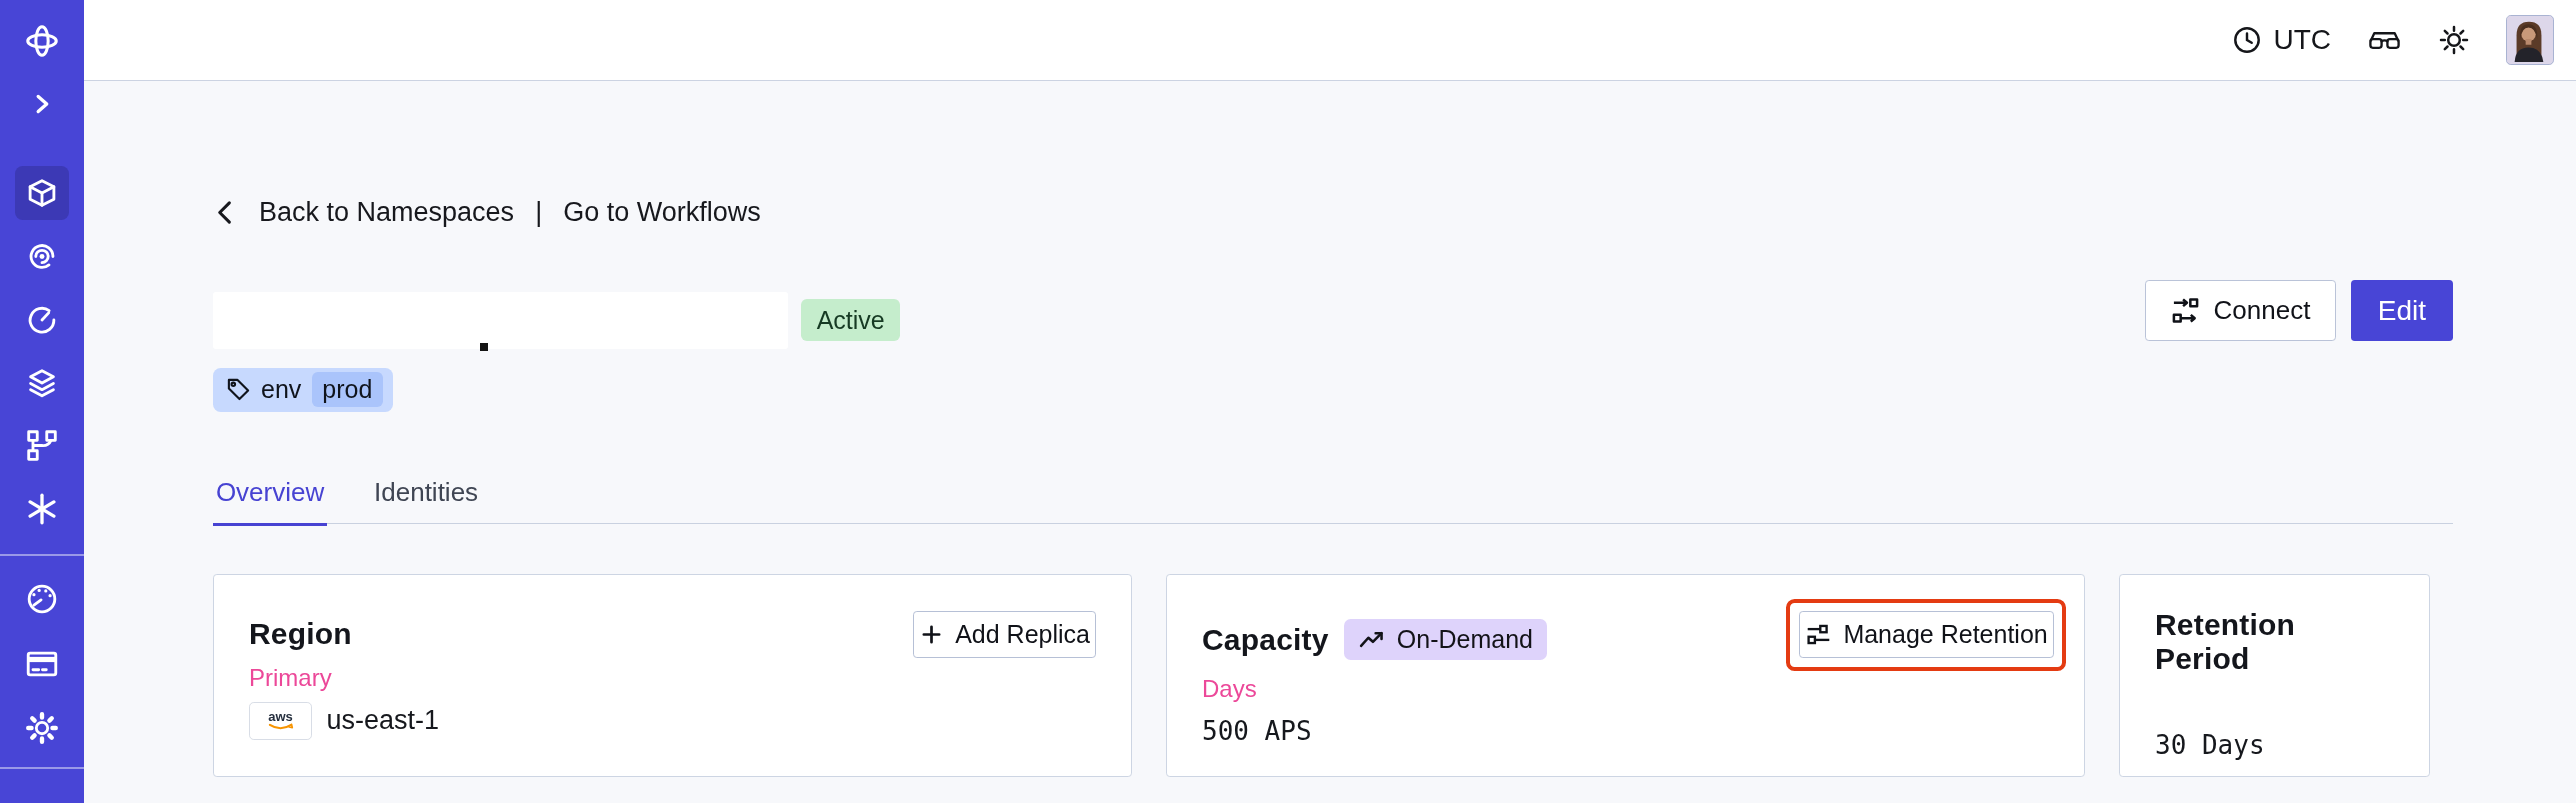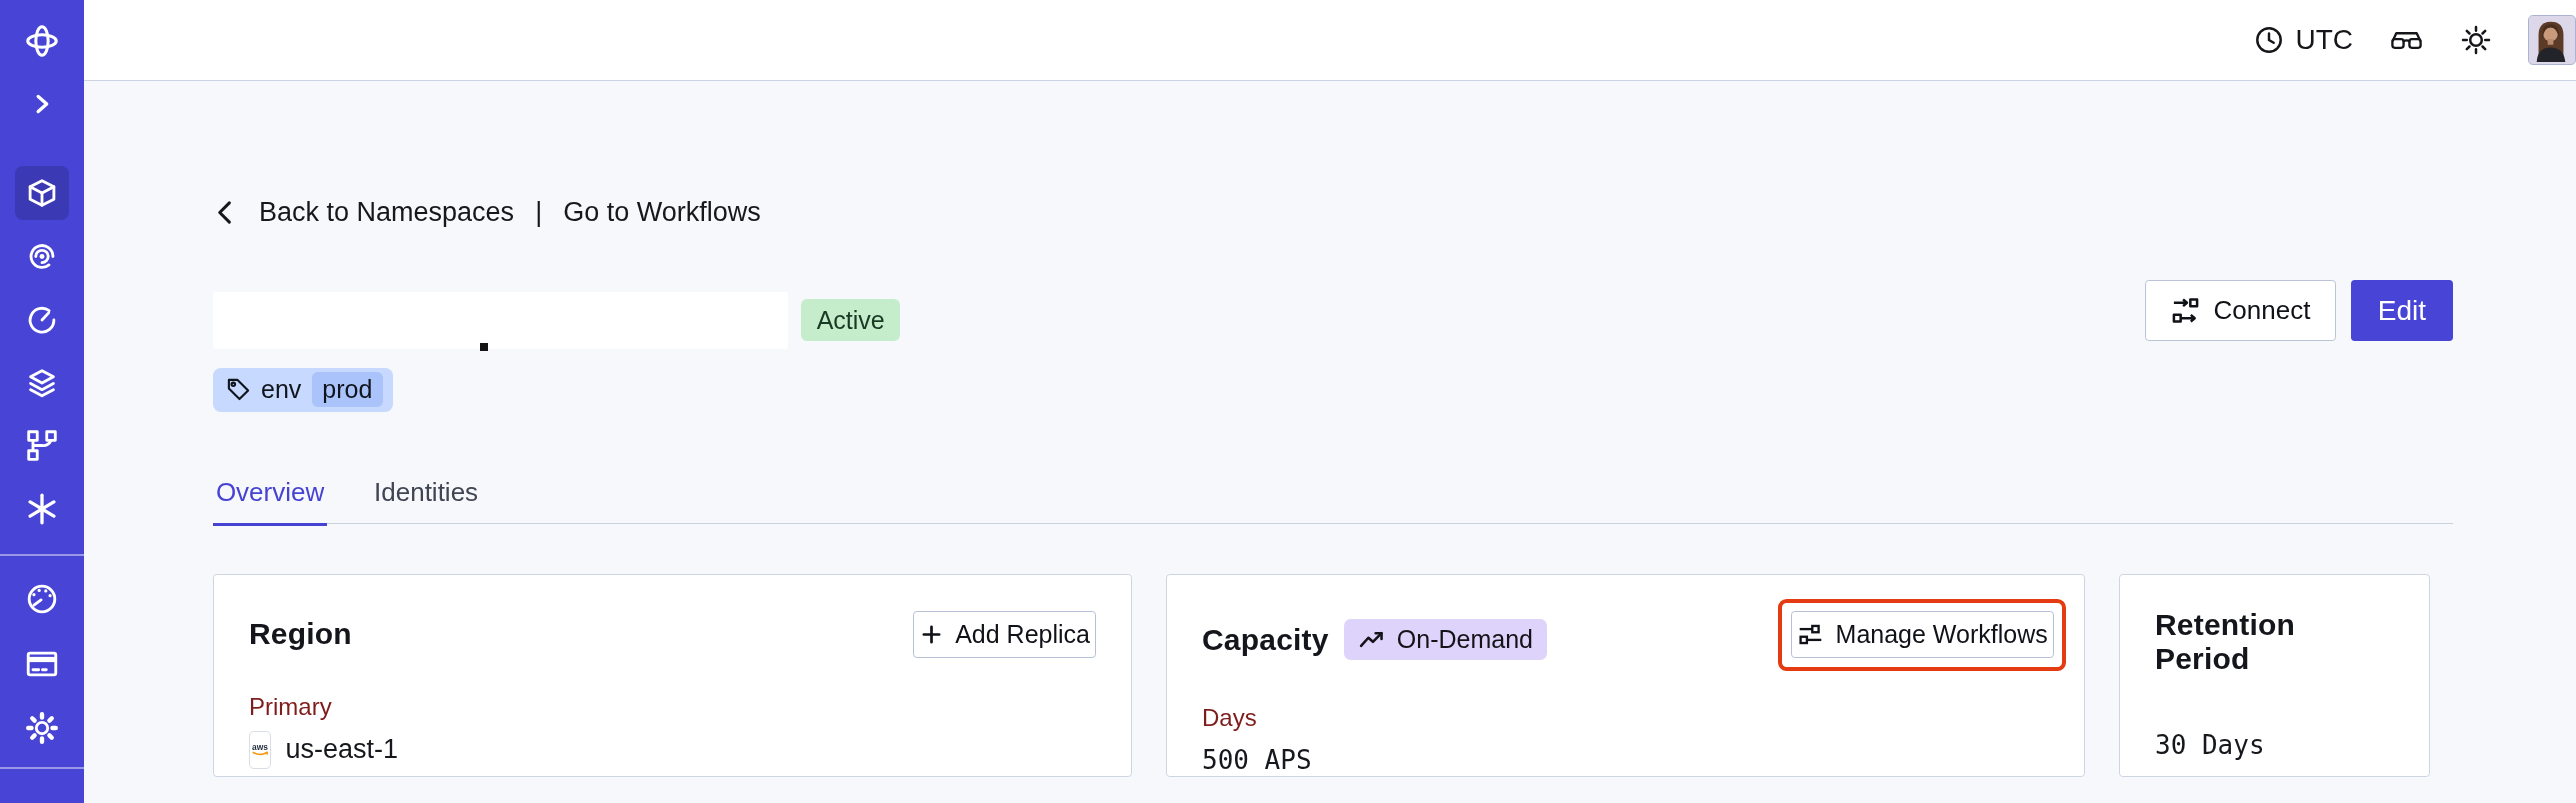--- a/index.html
+++ b/index.html
@@ -12,21 +12,21 @@
   
   .sidebar{position:absolute;left:0;top:0;width:84px;height:804px;background:#4845d6;z-index:5;}
   .snav{position:absolute;left:42px;width:54px;height:54px;margin-left:-27px;
         display:flex;align-items:center;justify-content:center;border-radius:7.7px;cursor:pointer;}
   .snav.active{background:#3c39b5;}
   .sdivider{position:absolute;left:0;right:0;height:1.9px;background:rgba(255,255,255,0.45);}
   .snav svg{display:block;}
   
   .topbar{position:absolute;left:84px;top:0;right:0;height:81px;background:#ffffff;
           border-bottom:1.9px solid #ccd3e2;display:flex;align-items:center;
-          justify-content:flex-end;gap:36px;box-sizing:border-box;z-index:4;}
+          justify-content:flex-end;gap:36px;padding-right:22px;box-sizing:border-box;z-index:4;}
   .tz-btn{display:flex;align-items:center;gap:11.5px;font-size:28px;color:#15161a;cursor:pointer;}
   .icon-btn{display:flex;align-items:center;justify-content:center;cursor:pointer;}
   .avatar{width:48px;height:50px;border:1.9px solid #a9b3d2;border-radius:4.8px;overflow:hidden;
           background:#ddd7ea;cursor:pointer;box-sizing:border-box;}
   
   .main{position:absolute;left:84px;top:82px;right:0;bottom:0;
         padding:0 123px 0 129px;box-sizing:border-box;}
   .breadcrumb{margin-top:115px;display:flex;align-items:center;gap:21px;
               font-size:27px;color:#17181d;}
   .breadcrumb .crumb{cursor:pointer;}
@@ -61,27 +61,27 @@
   .card-head{display:flex;align-items:center;justify-content:space-between;min-height:52px;}
   .card-head-left{display:flex;align-items:center;gap:15.3px;}
   .card-title{font-size:30px;font-weight:700;color:#14161c;letter-spacing:0.2px;}
   .btn-sm{display:inline-flex;align-items:center;gap:11.5px;height:47px;font-size:25px;
           background:#fff;border:1.9px solid #b6c0d6;border-radius:3.8px;color:#101218;
           padding:0 5px;cursor:pointer;box-sizing:border-box;}
   .pill{display:inline-flex;align-items:center;gap:10.5px;background:#ded3fb;color:#131318;
         font-size:25px;line-height:1;padding:7.7px 14.4px;border-radius:6.7px;}
   .red-wrap{border:4.8px solid #e43b12;border-radius:8.6px;padding:8.6px;
             margin:-9.6px -17.3px 0 0;display:inline-flex;}
-  .field-label{margin-top:33px;font-size:24px;color:#7f1d1d;line-height:28px;}
+  .field-label{margin-top:4px;font-size:24px;color:#ec4899;line-height:28px;}
   .value-row{margin-top:9.6px;display:flex;align-items:center;gap:14.4px;
              font-size:27px;color:#16181d;}
   .mono-value{font-family:"DejaVu Sans Mono",monospace;font-size:26px;color:#16181d;}
   .cap-value{margin-top:13.4px;}
   .ret-value{margin-top:54px;}
-  .aws-badge{width:22px;height:38px;background:#fff;border:1.9px solid #d8dde6;border-radius:4.8px;
+  .aws-badge{width:63px;height:38px;background:#fff;border:1.9px solid #d8dde6;border-radius:4.8px;
              display:flex;align-items:center;justify-content:center;box-sizing:border-box;}
 </style>
 </head>
 <body>
 
 <aside class="sidebar">
   <div class="snav" style="top:14.4px">
     <svg width="38" height="38" viewBox="0 0 40 40" fill="none" stroke="#fff" stroke-width="3.2">
       <ellipse cx="20" cy="20" rx="15" ry="6.5"></ellipse>
         <ellipse cx="20" cy="20" rx="6.5" ry="15"></ellipse>
@@ -288,21 +288,21 @@
           </span>
         </div>
         <span class="red-wrap">
           <button class="btn-sm">
             <svg width="27" height="27" viewBox="0 0 30 30" fill="none" stroke="#101218" stroke-width="2.6">
               <path d="M3 9 H17"></path>
                 <rect x="17" y="5.5" width="7" height="7"></rect>
               <rect x="4" y="17.5" width="7" height="7"></rect>
                 <path d="M11 21 H27"></path>
             </svg>
-            <span>Manage Workflows</span>
+            <span>Manage Retention</span>
           </button>
         </span>
       </div>
       <div class="field-label">Days</div>
       <div class="mono-value cap-value">500 APS</div>
     </section>
 
     <section class="card">
       <div class="card-head">
         <span class="card-title">Retention Period</span>

